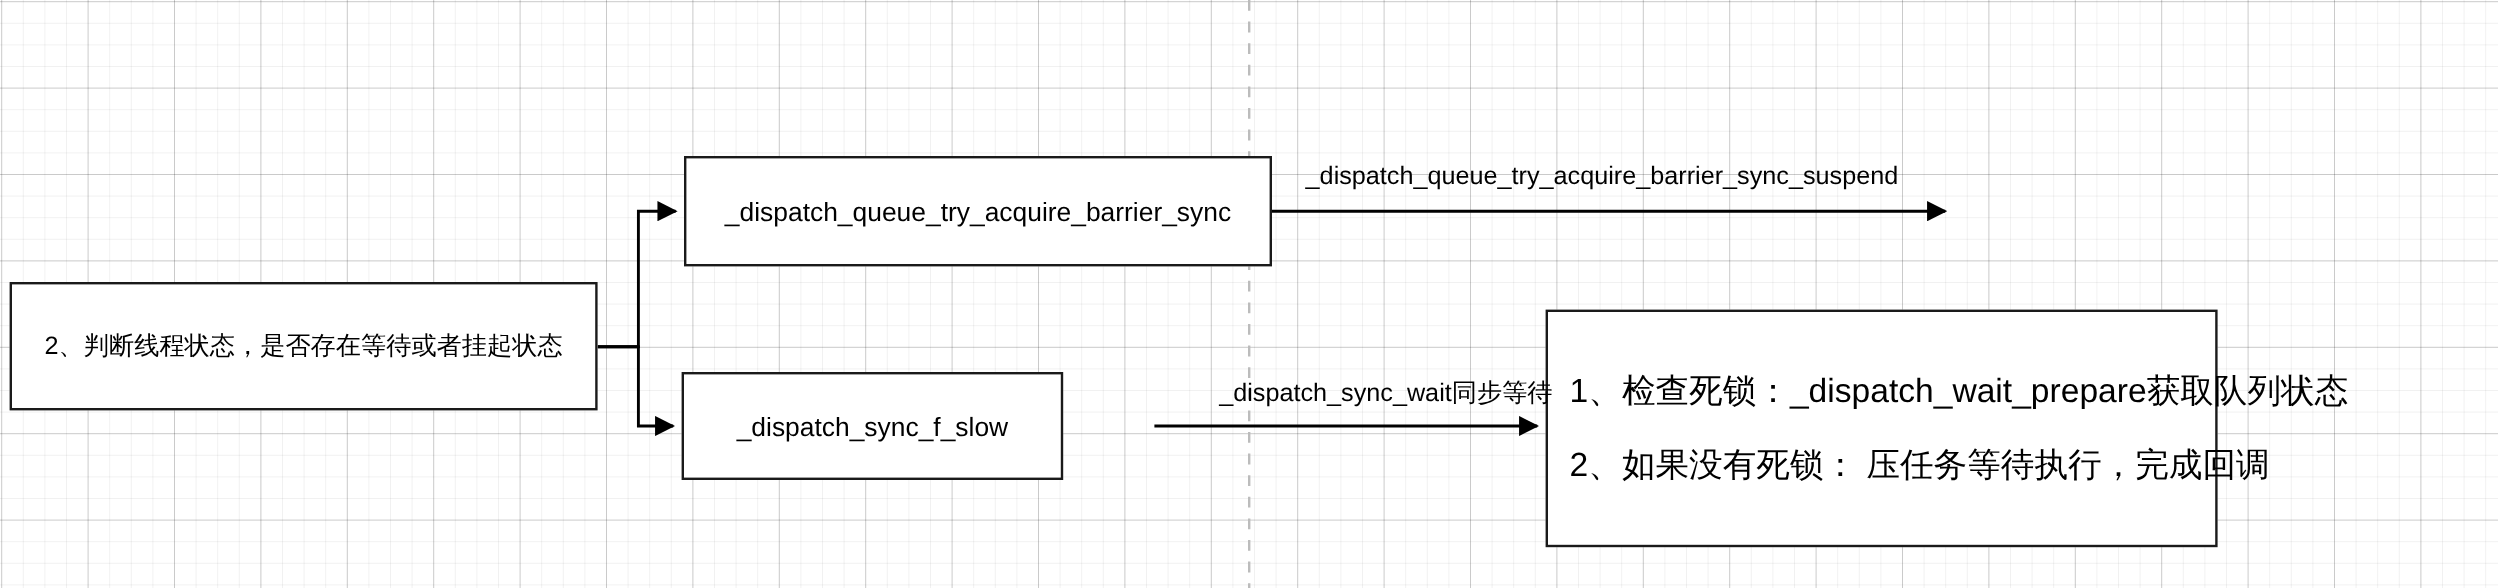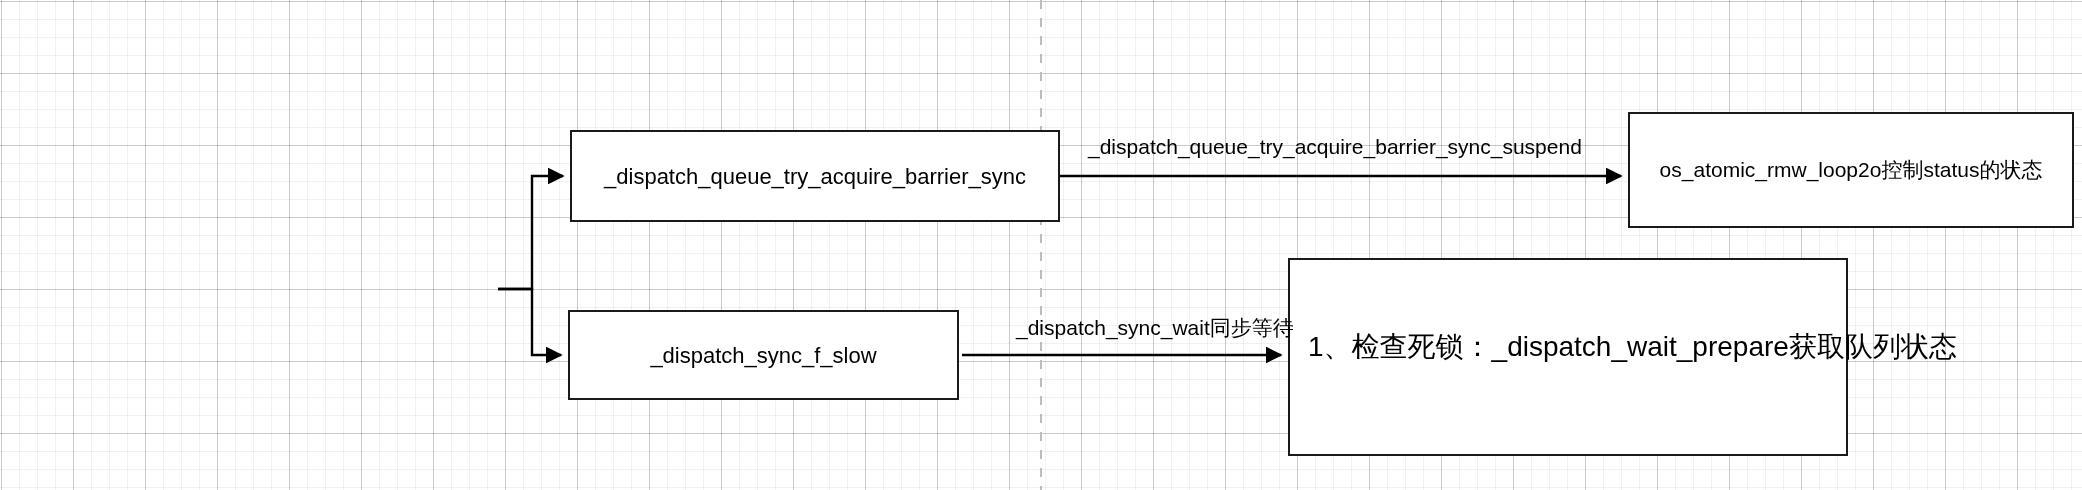--- a/index.html
+++ b/index.html
@@ -63,21 +63,21 @@
   #node-try-acquire {
     left: 570px;
     top: 130px;
     width: 490px;
     height: 92px;
     font-size: 22px;
   }
   #node-sync-f-slow {
     left: 568px;
     top: 310px;
-    width: 391px;
+    width: 318px;
     height: 90px;
     font-size: 22px;
   }
   #node-atomic-rmw {
     left: 1628px;
     top: 112px;
     width: 446px;
     height: 116px;
     font-size: 21px;
   }
@@ -140,37 +140,38 @@
 
     <path d="M 498 289 L 532 289 L 532 176 L 563 176" fill="none" stroke="#000000" stroke-width="2.4" marker-end="url(#arrowhead)"></path>
 
     <path d="M 498 289 L 532 289 L 532 355 L 561 355" fill="none" stroke="#000000" stroke-width="2.4" marker-end="url(#arrowhead)"></path>
 
     <path d="M 1060 176 L 1621 176" fill="none" stroke="#000000" stroke-width="2.4" marker-end="url(#arrowhead)"></path>
 
     <path d="M 962 355 L 1281 355" fill="none" stroke="#000000" stroke-width="2.4" marker-end="url(#arrowhead)"></path>
   </svg>
 
+  <div class="node" id="node-thread-state">
+    <span class="node-text">2、判断线程状态，是否存在等待或者挂起状态</span>
+  </div>
 
   <div class="node" id="node-try-acquire">
     <span class="node-text">_dispatch_queue_try_acquire_barrier_sync</span>
   </div>
 
   <div class="node" id="node-sync-f-slow">
     <span class="node-text">_dispatch_sync_f_slow</span>
   </div>
 
-  <div class="node" id="node-atomic-rmw">
-    <span class="node-text">os_atomic_rmw_loop2o控制status的状态</span>
-  </div>
 
   <div class="node" id="node-deadlock-check">
     <div class="multi-line">
       <div class="line indent">1、检查死锁：_dispatch_wait_prepare获取队列状态</div>
       <div class="gap"></div>
+      <div class="line indent">2、如果没有死锁： 压任务等待执行，完成回调</div>
     </div>
   </div>
 
   <div class="edge-label" id="label-suspend">_dispatch_queue_try_acquire_barrier_sync_suspend</div>
 
   <div class="edge-label" id="label-sync-wait">_dispatch_sync_wait同步等待</div>
 
 </div>
 
 </body></html>

